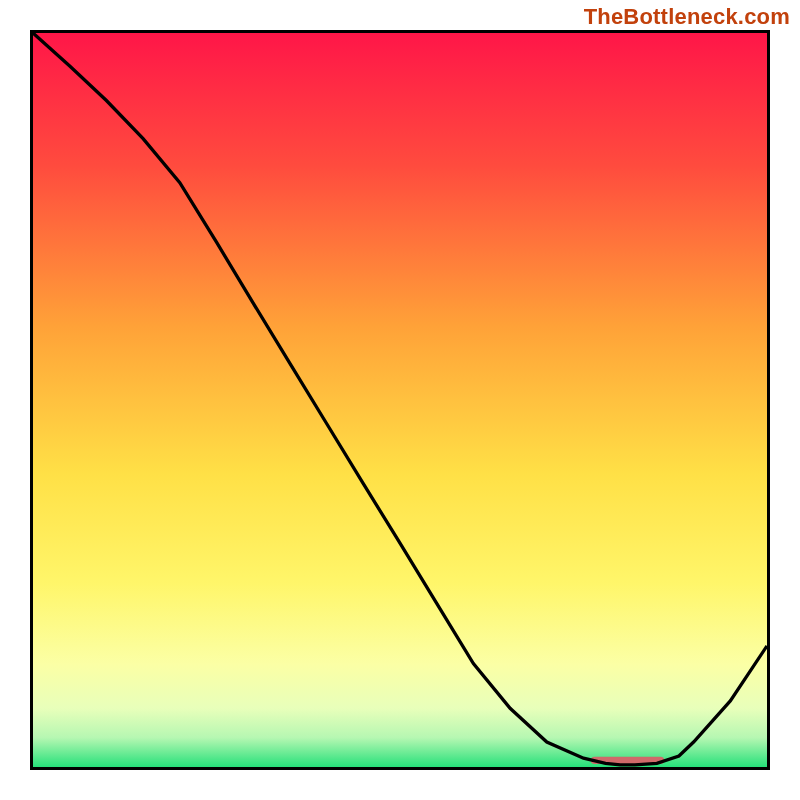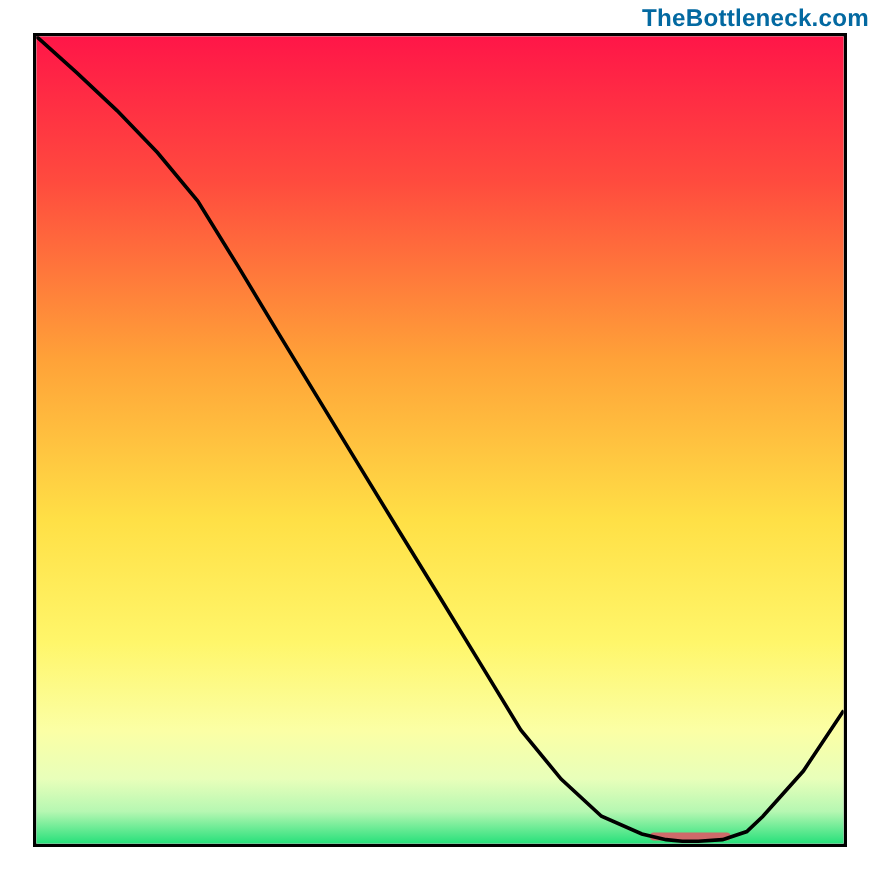--- a/index.html
+++ b/index.html
@@ -15,21 +15,21 @@
     position: relative;
     width: 800px;
     height: 800px;
   }
   .watermark {
     position: absolute;
     top: 4px;
     right: 10px;
     font-size: 22px;
     font-weight: 600;
-    color: #0369a1;
+    color: #c2410c;
     letter-spacing: 0.2px;
   }
   .plot {
     position: absolute;
     left: 30px;
     top: 30px;
     width: 740px;
     height: 740px;
     border: 3px solid #000;
     box-sizing: border-box;

